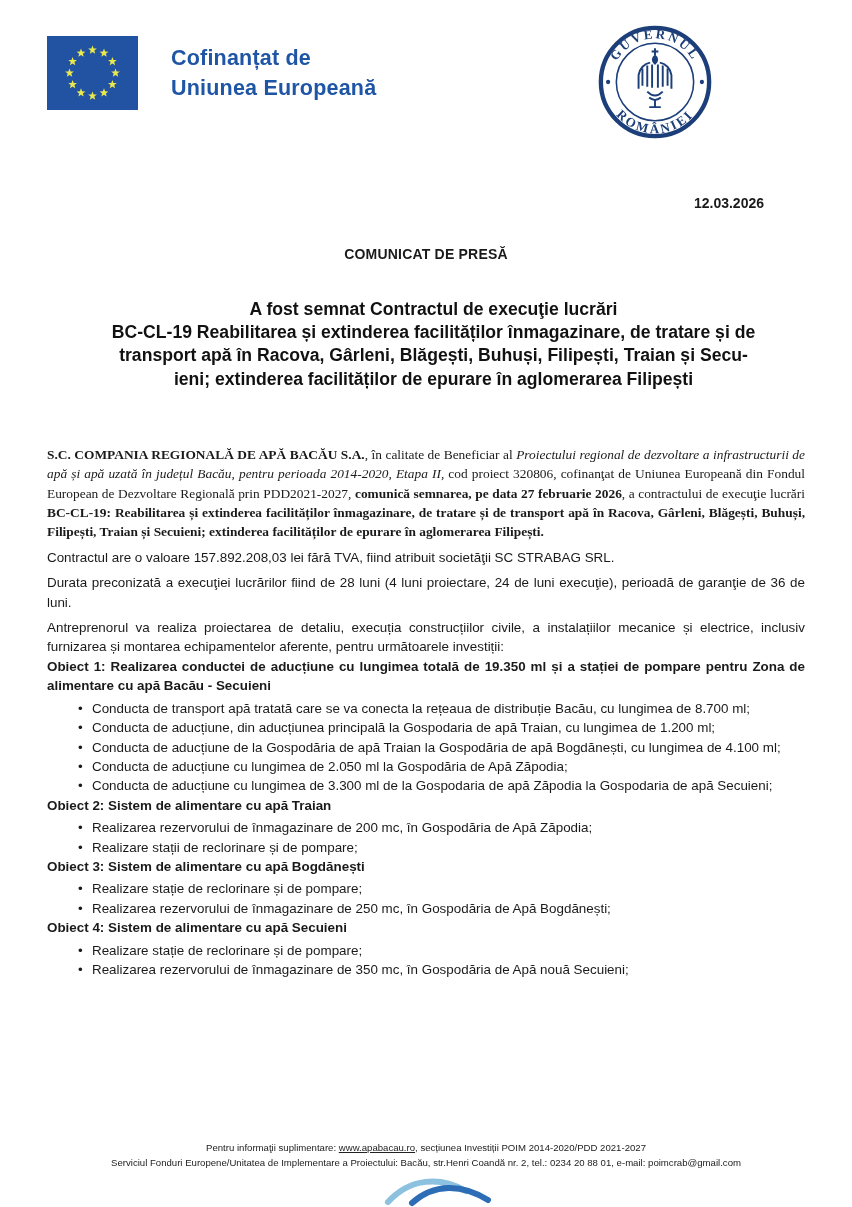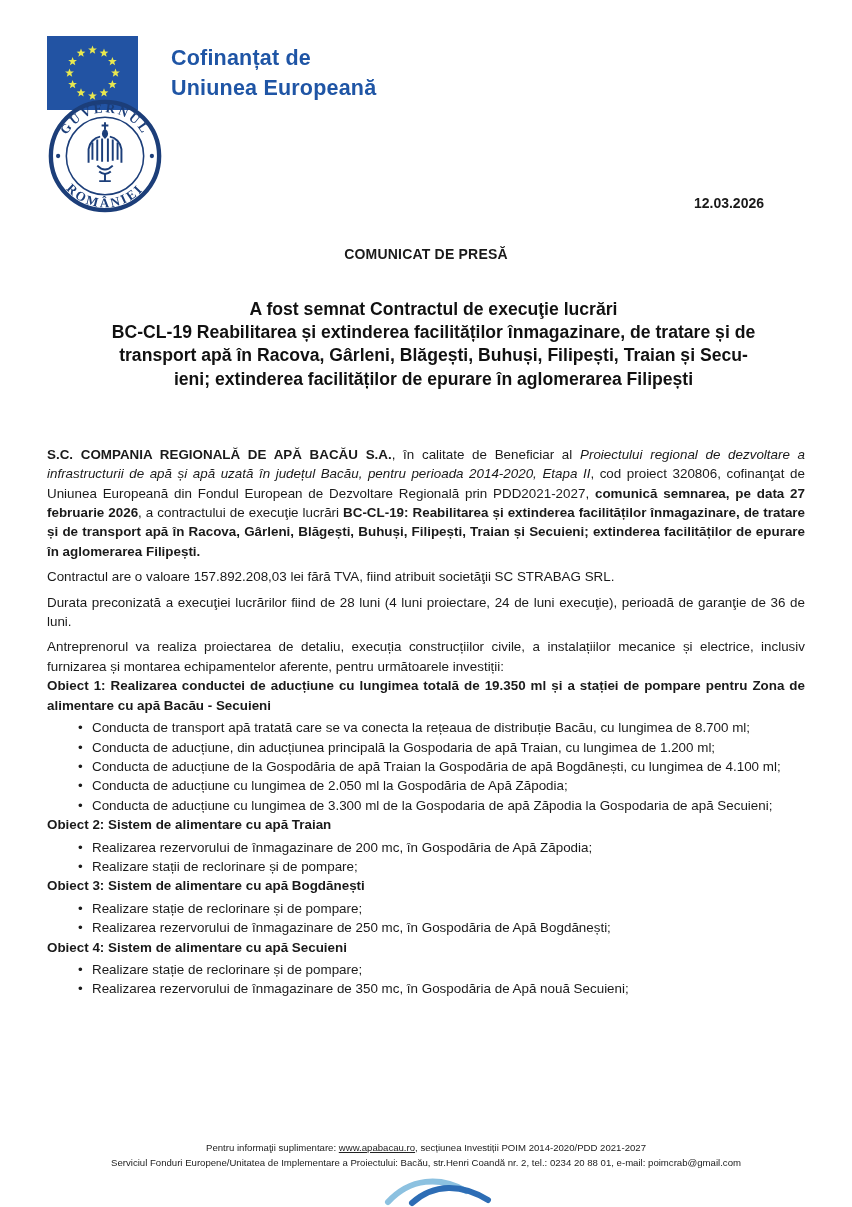--- a/index.html
+++ b/index.html
@@ -3,36 +3,36 @@
 <meta charset="utf-8">
 <style>
   * { margin:0; padding:0; box-sizing:border-box; }
   body { background:#e8e8e8; font-family:"Liberation Sans", sans-serif; }
   .page {
     position:relative; width:852px; height:1207px; margin:0 auto;
     background:#ffffff; overflow:hidden; color:#1a1a1a;
   }
   
   .header { display:flex; justify-content:space-between; align-items:flex-start;
-            padding:36px 47px 0 47px; height:142px;flex-direction:column; }
+            padding:36px 47px 0 47px; height:142px; }
   .eu-logo-group { display:flex; align-items:center; gap:33px; }
   .eu-flag { width:91px; height:74px; display:block; }
   .eu-label { font-weight:bold; font-size:21.5px; line-height:30px;
               color:var(--eu-text-blue,#1f55a5); letter-spacing:0.2px; }
   .gov-logo { margin-top:-12px; margin-right:92px; }
   
   .date-row { margin-top:53px; text-align:right; padding-right:88px;
               font-weight:bold; font-size:14px; }
   .kicker { margin-top:35px; text-align:center; font-weight:bold; font-size:14px;
             letter-spacing:0.2px; }
   .doc-title { margin-top:36px; text-align:center; font-weight:bold;
                font-size:17.6px; line-height:23.2px; color:#111;padding-left:15px; }
   
   .content { padding:0 47px; font-size:13.4px; line-height:19.4px; text-align:justify; }
-  .intro { margin-top:54px; }
+  .intro { margin-top:54px;font-family:Liberation Serif, serif; }
   .para { margin-top:6px; }
   .obj-heading { font-weight:bold; }
   ul.bullets { list-style:none; margin:3px 0 0 28px; }
   ul.bullets li { position:relative; padding-left:17px; text-align:justify; }
   ul.bullets li::before { content:"\2022"; position:absolute; left:3px; }
   
   .footer { position:absolute; left:0; right:0; top:1141px; text-align:center;
             font-size:9.6px; line-height:14.5px; color:#222; }
   .footer a { color:#222; text-decoration:underline; }
   .crab-wrap { margin-top:2px; text-align:center; }

